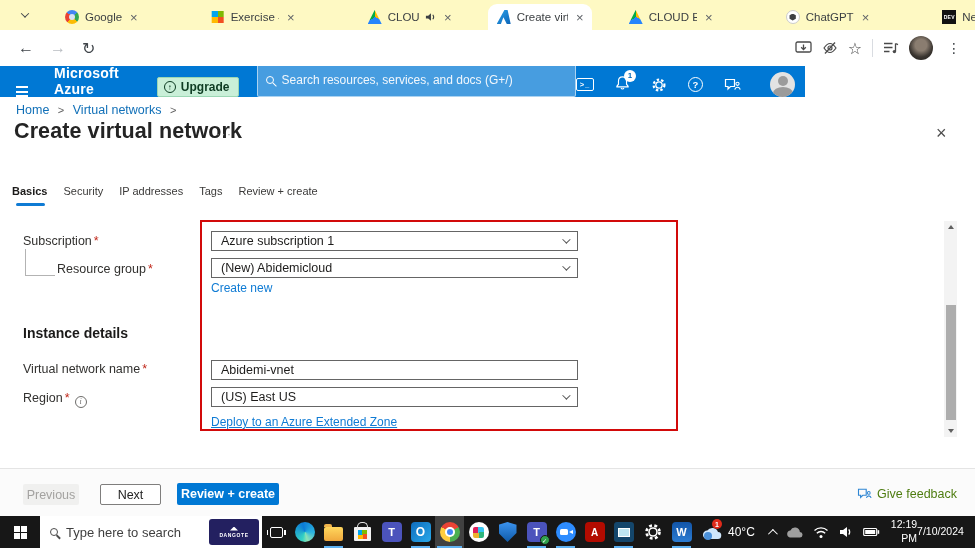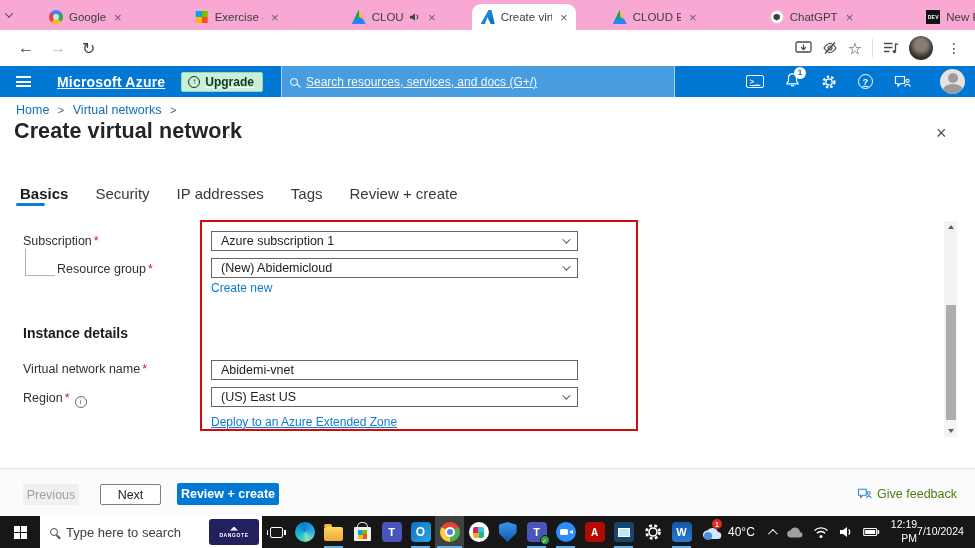--- a/index.html
+++ b/index.html
@@ -1,20 +1,20 @@
 <!DOCTYPE html>
 <html><head>
 <meta charset="utf-8">
 <style>
   * { margin:0; padding:0; box-sizing:border-box; }
   body { font-family:"Liberation Sans","DejaVu Sans",sans-serif; background:#000; }
   .screen { position:relative; width:975px; height:548px; overflow:hidden; background:#fff; }
 
   
-  .tabstrip { position:absolute; top:0; left:0; width:975px; height:30px; background:#f9a8d4; display:flex; align-items:flex-end; padding-left:6px;gap:28px; }
+  .tabstrip { position:absolute; top:0; left:0; width:975px; height:30px; background:#fef9c3; display:flex; align-items:flex-end; padding-left:22px;gap:28px; }
   .strip-chev { align-self:center; width:24px; height:24px; display:flex; align-items:center; justify-content:center; }
   .chev-dn { width:6px; height:6px; border-right:1.6px solid #42464d; border-bottom:1.6px solid #42464d; transform:rotate(45deg) translate(-1px,-1px); }
   .tab { width:101px; height:26px; display:flex; align-items:center; gap:6px; padding:0 6px 0 9px; border-radius:9px 9px 0 0; color:#3c4043; }
   .tab.active { background:#fff; width:104px; }
   .tab-title { flex:1; font-size:11.5px; white-space:nowrap; overflow:hidden; }
   .tab-close { font-size:13px; color:#5f6368; line-height:1; padding:0 2px; }
   .tab-sep { width:1px; height:15px; background:#9aa6b8; align-self:center; }
   .fav { width:14px; height:14px; flex:0 0 14px; position:relative; }
   .fav-google { border-radius:50%; background:conic-gradient(from -45deg,#4285f4 0 90deg,#34a853 0 180deg,#fbbc05 0 270deg,#ea4335 0 360deg); }
   .fav-google::after { content:""; position:absolute; inset:4px; background:#d7e2f3; border-radius:50%; }
@@ -36,21 +36,21 @@
   .nav-ic { font-size:16px; color:#3f4449; padding:0 8px; }
   .nav-ic.disabled { color:#b8bcc1; }
   .omnibox { margin-left:6px; width:694px; height:27px; background:#e9eefa; border-radius:14px; display:flex; align-items:center; padding:0 12px; gap:9px; }
   .url-text { font-size:12.5px; color:#202124; white-space:nowrap; overflow:hidden; }
   .tb-right { margin-left:auto; display:flex; align-items:center; gap:10px; }
   .tb-sep { width:1px; height:18px; background:#d9dce1; }
   .tb-avatar { width:24px; height:24px; border-radius:50%; background:radial-gradient(circle at 50% 38%, #8a7d70 0 30%, #3a3530 62%, #1f1c19 100%); }
   .tb-dots { font-size:14px; color:#3f4449; padding:0 4px; }
 
   
-  .azhead { position:absolute; top:66px; left:0; width:975px; height:31px; background:#0078d4; display:flex; align-items:center; color:#fff; padding:0 10px;text-decoration:underline; }
+  .azhead { position:absolute; top:66px; left:0; width:805px; height:31px; background:#0078d4; display:flex; align-items:flex-end; color:#fff; padding:0 10px; }
   .burger { width:15px; height:11px; border-top:2px solid #fff; border-bottom:2px solid #fff; position:relative; margin:0 4px 0 6px; }
   .burger::after { content:""; position:absolute; left:0; right:0; top:2.5px; height:2px; background:#fff; }
   .az-brand { font-size:14px; font-weight:700; margin-left:22px; letter-spacing:.2px; }
   .upgrade { margin-left:16px; display:flex; align-items:center; gap:5px; background:#c9efd8; border:1px solid #9bd7b4; border-radius:2px; padding:2px 8px 2px 6px; color:#0d3b22; font-size:12px; font-weight:700; }
   .up-circ { width:12px; height:12px; border:1.2px solid #0d3b22; border-radius:50%; display:flex; align-items:center; justify-content:center; font-size:8px; font-weight:700; }
   .az-search { margin-left:18px; width:394px; height:21px; background:rgba(255,255,255,.28); border:1px solid rgba(255,255,255,.55); border-radius:2px; display:flex; align-items:center; gap:8px; padding:16px 8px; }
   .mag { width:8px; height:8px; border:1.4px solid #fff; border-radius:50%; position:relative; flex:0 0 8px; }
   .mag::after { content:""; position:absolute; width:5px; height:1.4px; background:#fff; transform:rotate(45deg); right:-4px; bottom:-2px; }
   .az-ph { font-size:12px; color:#f2f7fc; white-space:nowrap; overflow:hidden; }
   .az-icons { margin-left:auto; display:flex; align-items:center; gap:21px; }
@@ -66,29 +66,29 @@
   .az-avatar::after { content:""; position:absolute; top:15px; left:2.5px; width:20px; height:12px; border-radius:50%; background:#9b9b9b; }
 
   
   .content { position:absolute; top:97px; left:0; width:975px; height:371px; background:#fff; }
   .crumbs { position:absolute; top:6px; left:16px; font-size:12.5px; }
   .crumb { color:#1170b8; }
   .crumb-sep { color:#5f5f5f; margin:0 5px; font-size:11px; }
   .page-title { position:absolute; top:22px; left:14px; font-size:21.5px; font-weight:700; color:#242424; letter-spacing:.1px; }
   .title-dots { position:absolute; top:30px; left:216px; font-size:12px; color:#8a8a8a; letter-spacing:1.5px; }
   .page-close { position:absolute; top:26px; left:936px; font-size:18px; color:#4d4d4d; font-weight:300; }
-  .ptabs { position:absolute; top:88px; left:20px; display:flex; gap:27px; font-size:15px; color:#3b3a39; }
+  .ptabs { position:absolute; top:88px; left:12px; display:flex; gap:16px; font-size:11px; color:#3b3a39; }
   .ptab.active { font-weight:700; color:#1b1a19; }
   .ptab-underline { position:absolute; top:106px; left:16px; width:29px; height:3px; background:#0f7bd4; border-radius:2px; }
   .flabel { position:absolute; font-size:12.5px; color:#32312f; }
   .req { color:#c0271a; margin-left:2px; }
   .indent-line { position:absolute; left:25px; top:152px; width:30px; height:27px; border-left:1px solid #b3b3b3; border-bottom:1px solid #b3b3b3; }
   .sec-head { position:absolute; left:23px; top:228px; font-size:14px; font-weight:700; color:#1b1a19; }
   .info-circ { display:inline-flex; width:12px; height:12px; border:1px solid #6e6d6b; border-radius:50%; font-size:8px; color:#6e6d6b; align-items:center; justify-content:center; margin-left:5px; vertical-align:-2px; font-family:"Liberation Serif",serif; font-style:italic; }
-  .redbox { position:absolute; left:200px; top:123px; width:438px; height:211px; border:2px solid #d20a0a; }
+  .redbox { position:absolute; left:200px; top:123px; width:478px; height:211px; border:2px solid #d20a0a; }
   .dd, .txt { position:absolute; left:9px; width:367px; height:20px; background:#fff; border:1px solid #656565; display:flex; align-items:center; padding:0 9px; font-size:12.5px; color:#1d1c1b; }
   .dd-chev { margin-left:auto; width:6px; height:6px; border-right:1.3px solid #555; border-bottom:1.3px solid #555; transform:rotate(45deg) translateY(-2px); }
   .flink { position:absolute; left:9px; font-size:12px; color:#0f7bd4; }
   .scrollbar { position:absolute; left:944px; top:124px; width:13px; height:216px; background:#f3f3f3; }
   .sb-arrow { position:absolute; left:0; width:13px; height:12px; display:flex; align-items:center; justify-content:center; }
   .tri-up { width:0; height:0; border-left:3.5px solid transparent; border-right:3.5px solid transparent; border-bottom:4.5px solid #606060; }
   .tri-dn { width:0; height:0; border-left:3.5px solid transparent; border-right:3.5px solid transparent; border-top:4.5px solid #606060; }
   .sb-thumb { position:absolute; left:1.5px; top:84px; width:10px; height:115px; background:#adadad; }
 
   

